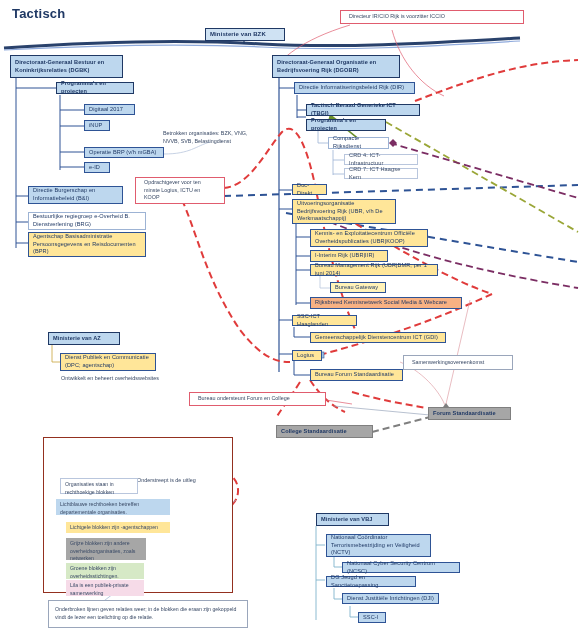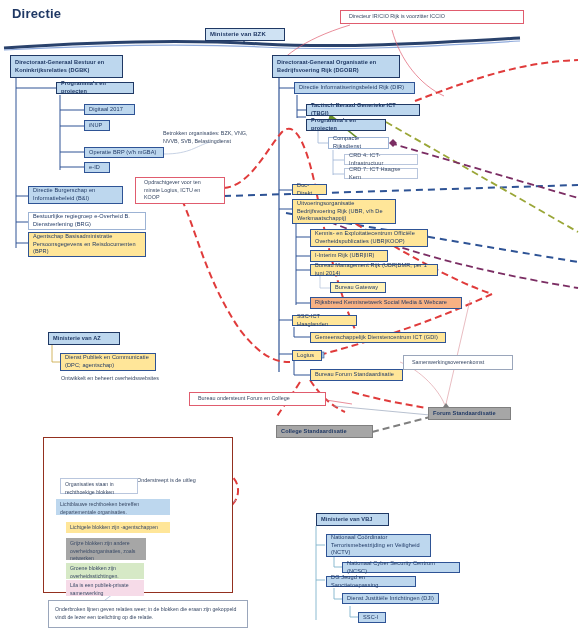--- a/index.html
+++ b/index.html
@@ -346,21 +346,21 @@
   </div>
   <div class="box blue" style="left:342px;top:593px;width:97px;height:11px;">
     <span>Dienst Justitiële Inrichtingen (DJI)</span>
   </div>
   <div class="box blue" style="left:358px;top:612px;width:28px;height:11px;">
     <span>SSC-I</span>
   </div>
 
   <div id="legend"></div>
   <div id="legend-title">
-    <span>Directie</span>
+    <span>Tactisch</span>
   </div>
 
   <div class="note" style="left:137px;top:477px;width:110px;">
     <span>Onderstreept is de uitleg</span>
   </div>
 
   <div class="leg-box plain" style="left:60px;top:478px;width:78px;height:16px;border:1px solid #b9c6dd;background:#ffffff;">
     <span>Organisaties staan in rechthoekige blokken</span>
   </div>
   <div class="leg-box" style="left:56px;top:499px;width:114px;height:16px;background:#bdd7ee;">

